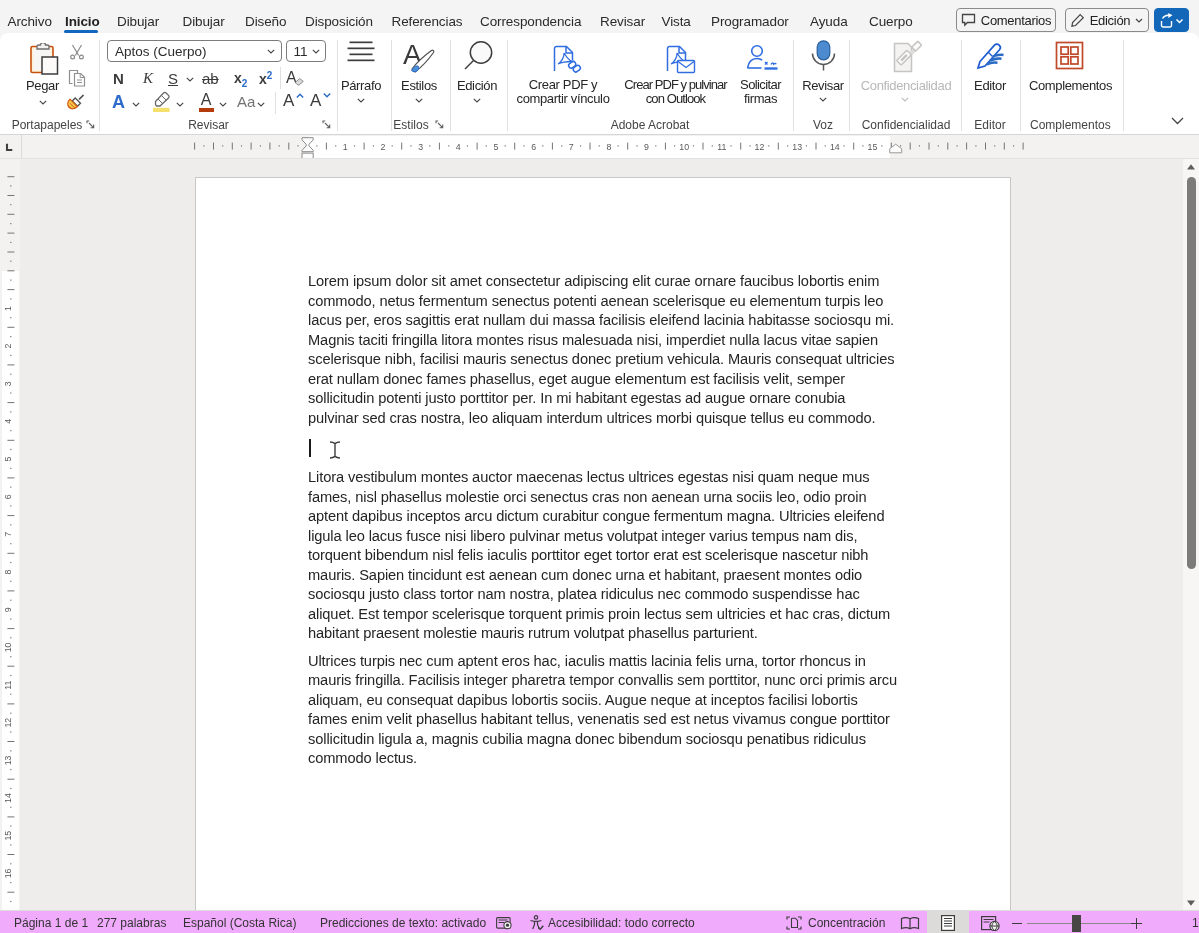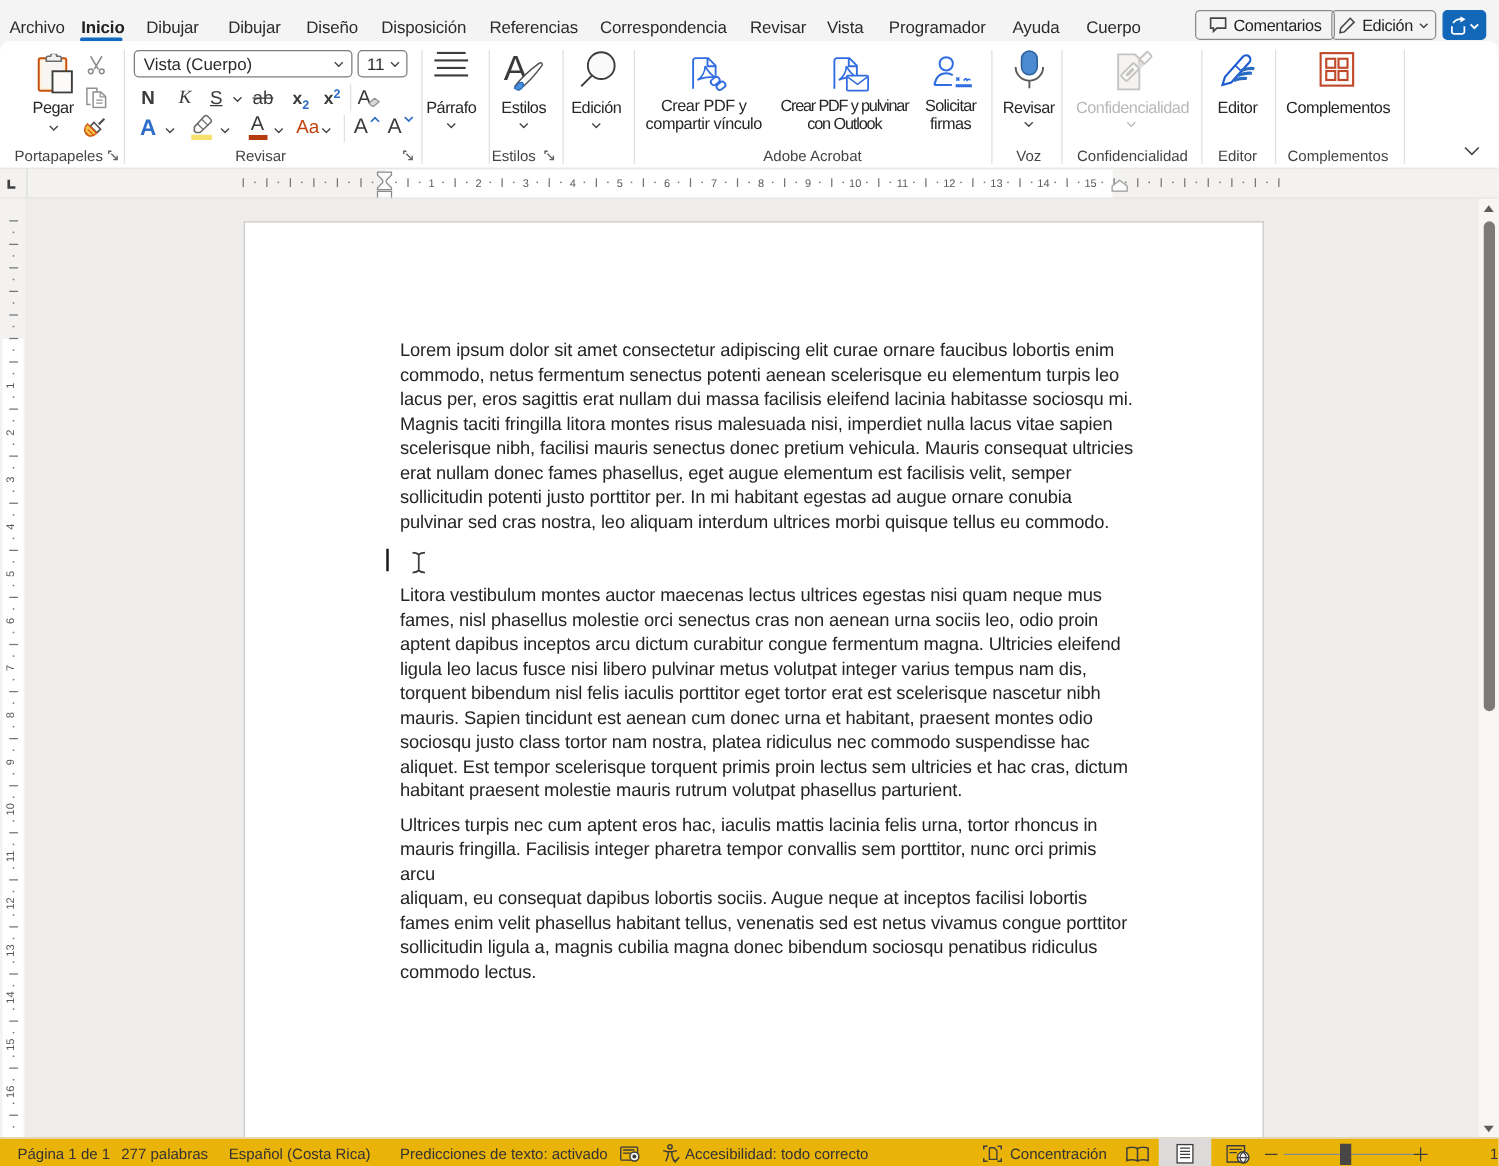--- a/index.html
+++ b/index.html
@@ -21,48 +21,48 @@
 .gray{color:#b8b8b8}
 
 #hruler{position:absolute;left:0;top:135px;width:1199px;height:24px;background:#f3f2f1}
 #hruler .white{position:absolute;left:308px;top:1px;width:582px;height:23px;background:#fff}
 
 #canvas{position:absolute;left:0;top:159px;width:1199px;height:751px;background:#eeedec}
 #vruler{position:absolute;left:0;top:0;width:20px;height:751px;background:#f3f2f1}
 #vruler .white{position:absolute;left:2px;top:112px;width:17px;height:639px;background:#fff}
 #page{position:absolute;left:195px;top:18px;width:816px;height:733px;background:#fff;border:1px solid #c9c7c5;border-bottom:none}
 #doc{position:absolute;left:112px;top:94.1px;width:600px;font-size:14.67px;line-height:19.55px;color:#252525;letter-spacing:-0.115px}
-#doc p{margin:0 0 10px 12px}
+#doc p{margin:0 0 10px 0}
 #doc p.p2{margin-bottom:7.7px}
 
 #scroll{position:absolute;left:1183px;top:0;width:16px;height:751px;background:#f7f6f5}
 #thumb{position:absolute;left:4px;top:18px;width:9px;height:392px;background:#7d7b79;border-radius:4.5px}
 
-#status{position:absolute;left:0;top:910px;width:1199px;height:23px;background:#eab308;border-top:1px solid #dfdddb;font-size:12px;color:#333}
+#status{position:absolute;left:0;top:910px;width:1199px;height:23px;background:#f0abfc;border-top:1px solid #dfdddb;font-size:12px;color:#333}
 #status span{position:absolute;top:5px;white-space:nowrap}
 svg{display:block}
 .icn{position:absolute}
 </style></head>
 <body>
 <div id="menubar">
   <span class="tab" style="left:7.5px">Archivo</span>
   <span class="tab sel" style="left:65px">Inicio</span>
   <div id="inicio-ul"></div>
   <span class="tab" style="left:117px">Dibujar</span>
   <span class="tab" style="left:182.5px">Dibujar</span>
   <span class="tab" style="left:245px">Diseño</span>
   <span class="tab" style="left:305px">Disposición</span>
   <span class="tab" style="left:391.5px">Referencias</span>
   <span class="tab" style="left:480px">Correspondencia</span>
   <span class="tab" style="left:600px">Revisar</span>
   <span class="tab" style="left:661.5px">Vista</span>
   <span class="tab" style="left:711px">Programador</span>
   <span class="tab" style="left:810px">Ayuda</span>
   <span class="tab" style="left:869px">Cuerpo</span>
-  <div class="topbtn" style="left:956px;width:112px">
+  <div class="topbtn" style="left:956px;width:100px">
     <svg width="15" height="14" viewBox="0 0 15 14">
         <path d="M1.5 1.5h12v8h-7l-2.7 2.6v-2.6h-2.3z" fill="none" stroke="#444" stroke-width="1.3"></path>
       </svg>
     <span>Comentarios</span>
     </div>
   <div class="topbtn" style="left:1065px;width:84px">
     <svg width="14" height="14" viewBox="0 0 14 14">
         <path d="M9.2 1.6l3.1 3.1-7.8 7.8-3.6 0.7 0.7-3.7z" fill="none" stroke="#444" stroke-width="1.2"></path>
       </svg>
     <span>Edición</span>
@@ -123,21 +123,21 @@
         <path d="M8.2 5l5.3 5.3-3 3L5.2 8z" fill="#fbfbfb" stroke="#4f4f4f" stroke-width="1.3"></path>
         <path d="M5 8.2l5.3 5.3c-1.5 1.8-4 2.6-6.3 2c-1.5-0.4-2.6-1.5-3-3c-0.6-2.3 0.2-4.8 2-6.3z" fill="#f6c54e" stroke="#d3590e" stroke-width="1.2"></path>
         <path d="M3.2 10.5l4.8 4.8M1.8 13.2l3.2 3.2" stroke="#d3590e" stroke-width="1"></path>
       </g>
     </svg>
   <div class="glabel" style="left:8px;width:78px">Portapapeles</div>
   <svg class="launcher" style="left:86px;top:87px" viewBox="0 0 9 9">
       <path d="M1 3.2v-2.2h2.2M3 3l4.3 4.3M7.7 4.6v3.1h-3.1" fill="none" stroke="#5f5f5f" stroke-width="1.1"></path>
     </svg>
 
-  <div class="abs" style="left:107px;top:7px;width:175px;height:22px;border:1px solid #7e7c7a;border-radius:4px;font-size:13.5px;color:#2b2b2b;padding:2.5px 0 0 7px">Vista (Cuerpo)</div>
+  <div class="abs" style="left:107px;top:7px;width:175px;height:22px;border:1px solid #7e7c7a;border-radius:4px;font-size:13.5px;color:#2b2b2b;padding:2.5px 0 0 7px">Aptos (Cuerpo)</div>
   <svg class="chev" style="left:267px;top:16px" viewBox="0 0 8 5">
       <path d="M0.8 0.8l3.2 3.2 3.2-3.2" fill="none" stroke="#444" stroke-width="1.1"></path>
     </svg>
   <div class="abs" style="left:285.5px;top:7px;width:40.5px;height:22px;border:1px solid #7e7c7a;border-radius:4px;font-size:13.5px;color:#2b2b2b;padding:2.5px 0 0 7px">11</div>
   <svg class="chev" style="left:312px;top:16px" viewBox="0 0 8 5">
       <path d="M0.8 0.8l3.2 3.2 3.2-3.2" fill="none" stroke="#444" stroke-width="1.1"></path>
     </svg>
   <div class="abs" style="left:113px;top:37px;width:16px;font-size:15px;font-weight:700;color:#3b3b3b">N</div>
   <div class="abs" style="left:140px;top:37px;width:16px;font-size:15px;font-style:italic;font-family:'Liberation Serif',serif;color:#3b3b3b;text-align:center">K</div>
   <div class="abs" style="left:165px;top:37px;width:16px;font-size:15px;text-decoration:underline;color:#3b3b3b;text-align:center">S</div>
@@ -162,21 +162,21 @@
       <rect x="1" y="16.8" width="16.5" height="4.2" fill="#f5e06e"></rect>
     </svg>
   <svg class="chev" style="left:176px;top:69px" viewBox="0 0 8 5">
       <path d="M0.8 0.8l3.2 3.2 3.2-3.2" fill="none" stroke="#444" stroke-width="1.1"></path>
     </svg>
   <div class="abs" style="left:198px;top:58px;width:16px;font-size:16px;color:#3b3b3b;text-align:center">A</div>
   <div class="abs" style="left:198.5px;top:74.5px;width:15px;height:4.5px;background:#b43c0c"></div>
   <svg class="chev" style="left:219px;top:69px" viewBox="0 0 8 5">
       <path d="M0.8 0.8l3.2 3.2 3.2-3.2" fill="none" stroke="#444" stroke-width="1.1"></path>
     </svg>
-  <div class="abs" style="left:237px;top:60px;font-size:15px;color:#c2410c">Aa</div>
+  <div class="abs" style="left:237px;top:60px;font-size:15px;color:#737373">Aa</div>
   <svg class="chev" style="left:257px;top:69px" viewBox="0 0 8 5">
       <path d="M0.8 0.8l3.2 3.2 3.2-3.2" fill="none" stroke="#444" stroke-width="1.1"></path>
     </svg>
   <div class="abs" style="left:275px;top:59px;width:1px;height:22px;background:#e2e0de"></div>
   <div class="abs" style="left:283px;top:58px;font-size:17px;color:#3b3b3b">A</div>
     <svg class="icn" style="left:296px;top:60px" width="8" height="5" viewBox="0 0 8 5">
       <path d="M0.8 4.4l3.2-3.2 3.2 3.2" fill="none" stroke="#2a6bc5" stroke-width="1.4"></path>
     </svg>
   <div class="abs" style="left:310px;top:58px;font-size:17px;color:#3b3b3b">A</div>
     <svg class="icn" style="left:323px;top:60px" width="8" height="5" viewBox="0 0 8 5">

